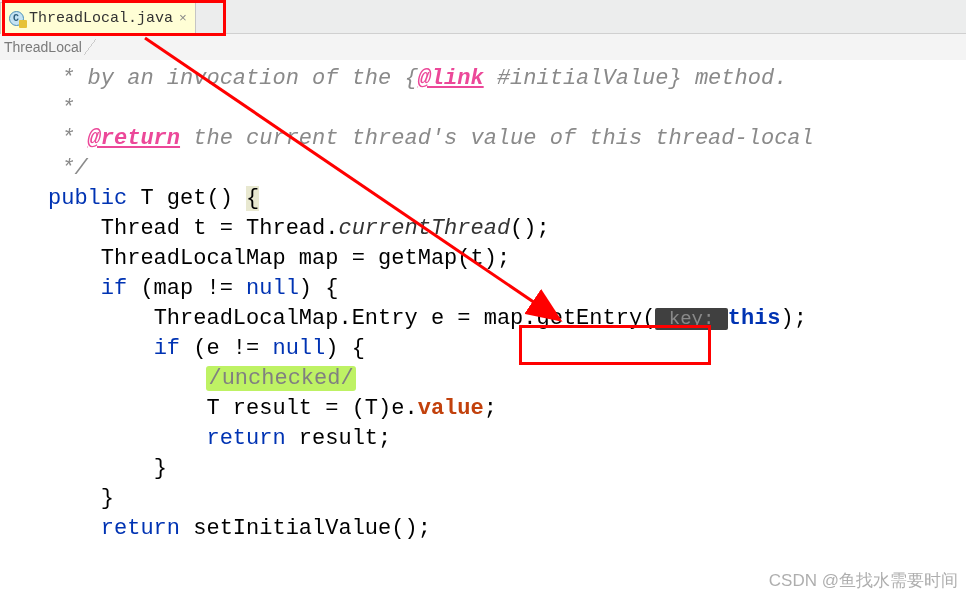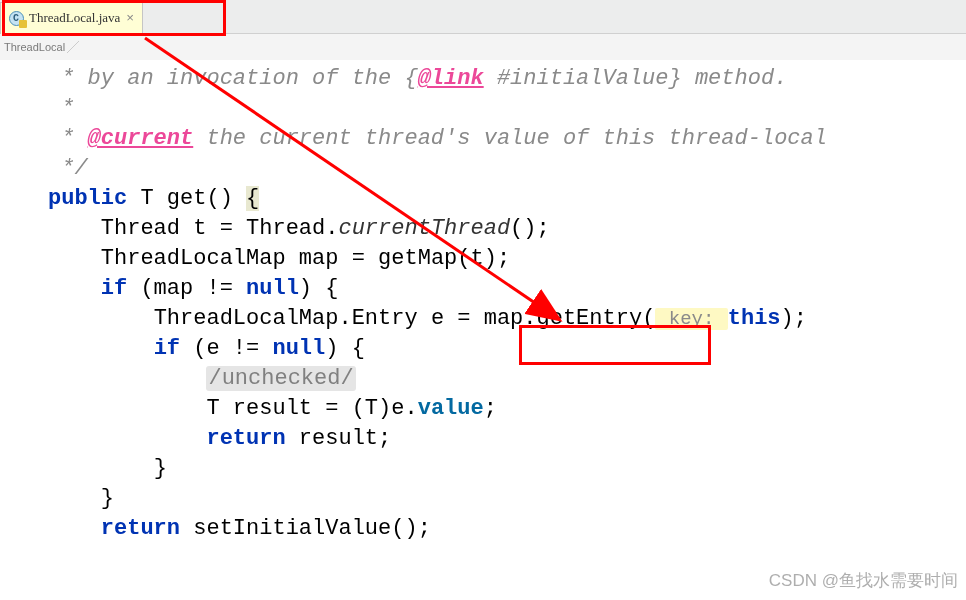--- a/index.html
+++ b/index.html
@@ -56,36 +56,36 @@
     .tab-icon-lock {
       position: absolute;
       bottom: -1px;
       right: -2px;
       width: 8px;
       height: 8px;
       background: #e6c236;
       border-radius: 1px;
     }
     .tab-label {
-      font-size: 13px;
+      font-size: 15px;
       color: #333;
-      font-family: Liberation Serif, serif;
+      font-family: Liberation Mono, monospace;
     }
     .tab-close {
       font-size: 13px;
       color: #888;
       margin-left: 2px;
       cursor: pointer;
     }
     .breadcrumb-bar {
       height: 26px;
       background: #f4f4f4;
       display: flex;
       align-items: center;
-      font-size: 11px;
+      font-size: 14px;
       font-family: -apple-system, "Segoe UI", sans-serif;
       color: #888;
       padding-left: 0;
     }
     .breadcrumb-item {
       display: flex;
       align-items: center;
       padding: 0 14px 0 4px;
       position: relative;
       color: #7a7a7a;
@@ -101,27 +101,27 @@
     }
     .code-area {
       padding: 4px 0 0 48px;
       white-space: pre;
       line-height: 30px;
       font-size: 22px;
       position: relative;
     }
     .javadoc { color: #8a8a8a; font-style: italic; }
     .javadoc-tag { color: #ec4899; font-style: italic; font-weight: bold; text-decoration: underline; }
-    .keyword { color: #0033b3; font-weight: bold; }
+    .keyword { color: #0033b3; font-weight: normal; }
     .method-italic { color: #333; font-style: italic; }
-    .field { color: #0369a1; font-weight: bold; }
-    .param-hint { color: #8a8a8a; background: #fef9c3; padding: 0 2px; border-radius: 2px; font-size: 19px; }
+    .field { color: #c2410c; font-weight: bold; }
+    .param-hint { color: #8a8a8a; background: #404040; padding: 0 2px; border-radius: 2px; font-size: 19px; }
     .this-kw { color: #0033b3; font-weight: bold; margin-top: 12px; }
     .brace-hl { background: #e8e8d0; }
-    .comment-block { background: #e5e5e5; border-radius: 3px; padding: 0 2px; color: #808080; }
+    .comment-block { background: #bef264; border-radius: 3px; padding: 0 2px; color: #808080; }
     
     .annotation-box {
       position: absolute;
       border: 3px solid #ff0000;
       pointer-events: none;
     }
     .box-tab { left: 2px; top: 0px; width: 224px; height: 36px; }
     .box-getentry { left: 519px; top: 325px; width: 192px; height: 40px; }
     
     .arrow-svg {
@@ -152,21 +152,21 @@
     <span class="tab-close">×</span>
   </div>
 </div>
 
 <div class="breadcrumb-bar">
   <div class="breadcrumb-item">ThreadLocal</div>
 </div>
 
 <div class="code-area"><span class="javadoc"><span> * by an invocation of the {</span><span class="javadoc-tag">@link</span><span> #initialValue} method.</span></span>
 <span class="javadoc"> *</span>
-<span class="javadoc"><span> * </span><span class="javadoc-tag">@current</span><span> the current thread's value of this thread-local</span></span>
+<span class="javadoc"><span> * </span><span class="javadoc-tag">@return</span><span> the current thread's value of this thread-local</span></span>
 <span class="javadoc"> */</span>
 <span class="keyword">public</span> <span>T</span> <span>get</span><span>()</span> <span class="brace-hl">{</span>
     <span>Thread</span> <span>t</span><span> = </span><span>Thread.</span><span class="method-italic">currentThread</span><span>();</span>
     <span>ThreadLocalMap</span> <span>map</span><span> = </span><span>getMap</span><span>(t);</span>
     <span class="keyword">if</span><span> (map != </span><span class="keyword">null</span><span>) {</span>
         <span>ThreadLocalMap.Entry</span> <span>e</span><span> = </span><span>map.</span><span>getEntry</span><span>(</span><span class="param-hint"> key: </span><span class="this-kw">this</span><span>);</span>
         <span class="keyword">if</span><span> (e != </span><span class="keyword">null</span><span>) {</span>
             <span class="comment-block">/unchecked/</span>
             <span>T</span> <span>result</span><span> = (T)e.</span><span class="field">value</span><span>;</span>
             <span class="keyword">return</span><span> result;</span>

